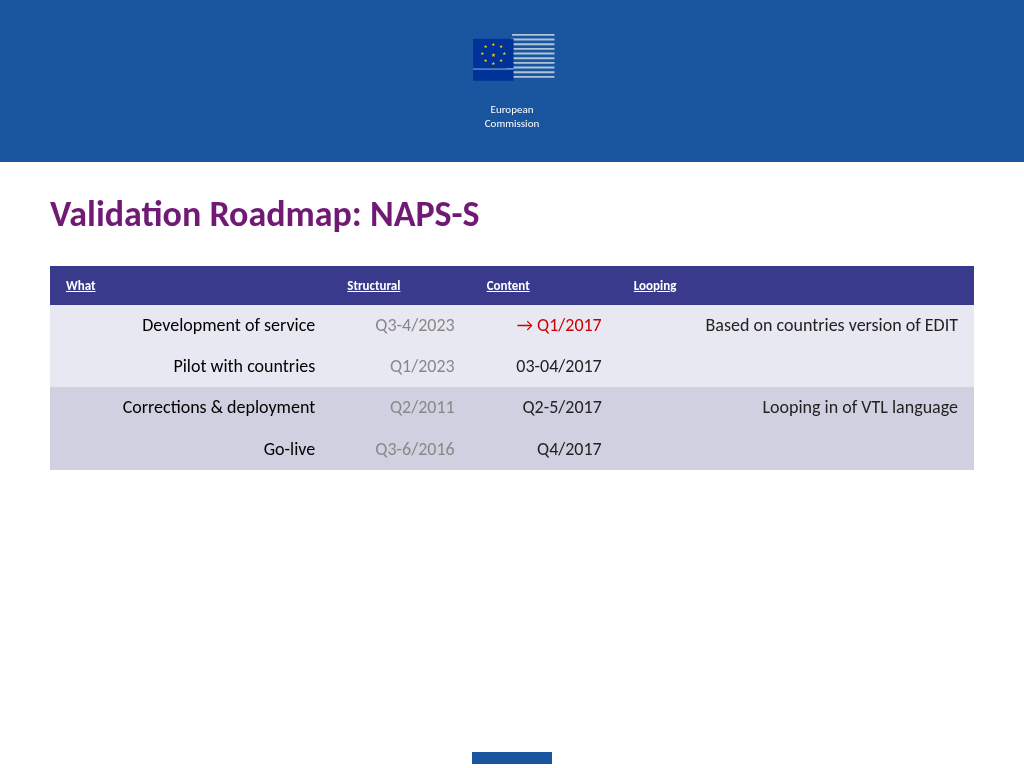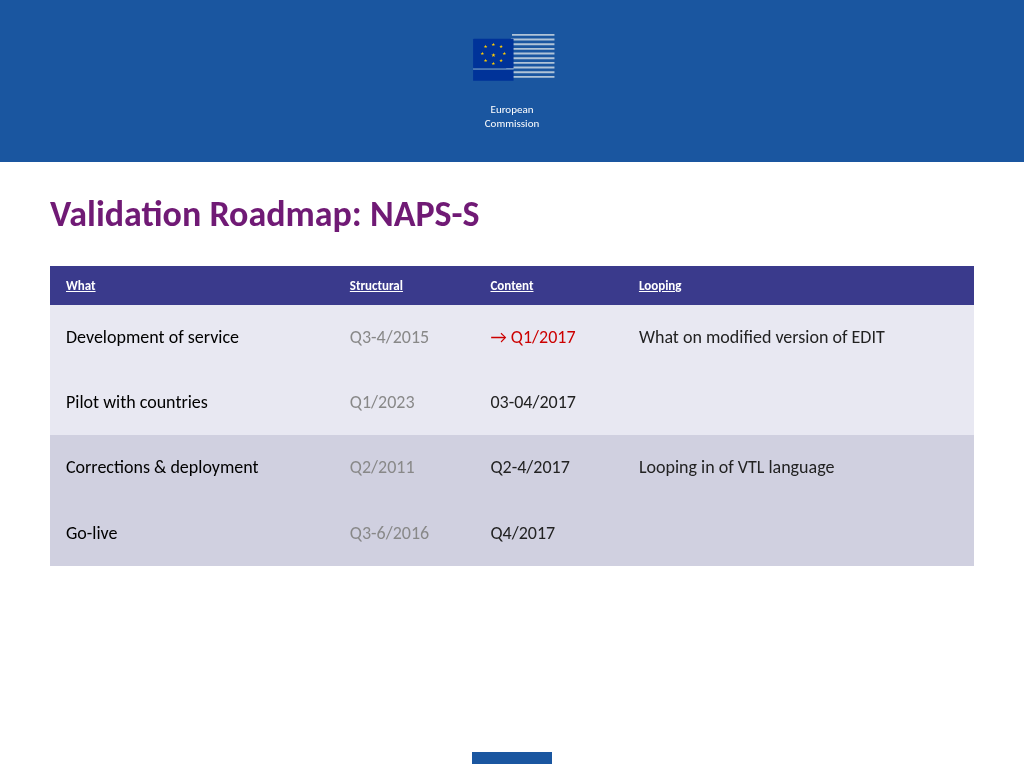--- a/index.html
+++ b/index.html
@@ -79,23 +79,24 @@
 
     
     .row-group-1 {
       background: #e8e8f2 !important;
     }
     .row-group-2 {
       background: #d0d0e0 !important;
     }
 
     .roadmap-table tbody td {
-      padding: 20px 16px;
+      padding: 8px 16px;
       vertical-align: top;
       line-height: 1.4;
+      text-align: right;
     }
 
     .structural-text {
       color: #888888;
       font-size: 18px;
     }
 
     .content-arrow {
       color: #cc0000;
       font-weight: 400;
@@ -188,37 +189,37 @@
         <th>What</th>
         <th>Structural</th>
         <th>Content</th>
         <th>Looping</th>
       </tr>
     </thead>
     <tbody>
 
       <tr class="row-group-1">
         <td>Development of service</td>
-        <td class="structural-text">Q3-4/2015</td>
+        <td class="structural-text">Q3-4/2023</td>
         <td>
           <span class="content-arrow">→ Q1/2017</span>
         </td>
-        <td class="comments-cell" rowspan="2">What on modified version of EDIT</td>
+        <td class="comments-cell" rowspan="2">Based on countries version of EDIT</td>
       </tr>
 
       <tr class="row-group-1">
         <td>Pilot with countries</td>
         <td class="structural-text">Q1/2023</td>
         <td class="content-normal">03-04/2017</td>
       </tr>
 
       <tr class="row-group-2">
         <td>Corrections &amp; deployment</td>
         <td class="structural-text">Q2/2011</td>
-        <td class="content-normal">Q2-4/2017</td>
+        <td class="content-normal">Q2-5/2017</td>
         <td class="comments-cell" rowspan="2">Looping in of VTL language</td>
       </tr>
 
       <tr class="row-group-2">
         <td>Go-live</td>
         <td class="structural-text">Q3-6/2016</td>
         <td class="content-normal">Q4/2017</td>
       </tr>
     </tbody>
   </table>

